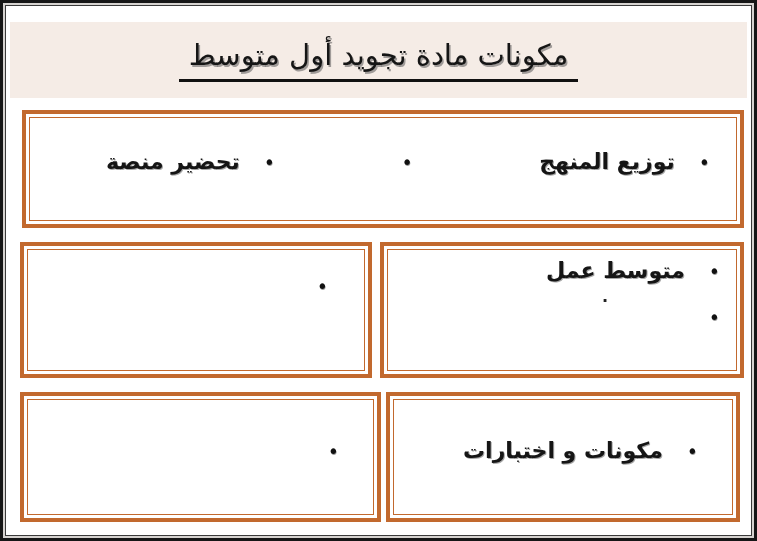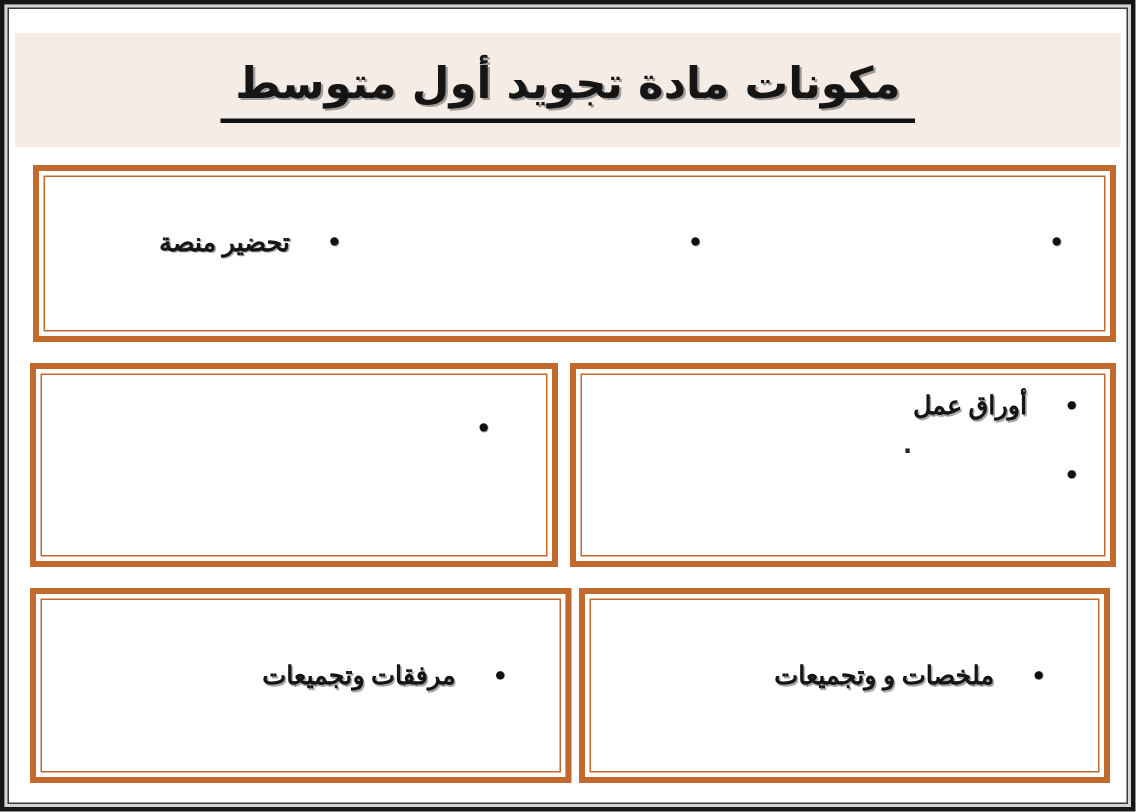--- a/index.html
+++ b/index.html
@@ -17,21 +17,21 @@
     overflow:hidden;
   }
 
   .title-band {
     position:absolute; left:7px; top:19px; width:737px; height:76px;
     background:var(--title-bg,#f5ece6);
     display:flex; align-items:center; justify-content:center;
   }
   .title-text {
     display:inline-block;
-    font-size:29px; font-weight:bold; color:var(--ink,#151515);
+    font-size:29px; font-weight:normal; color:var(--ink,#151515);
     text-shadow:1.5px 1.5px 0 rgba(90,90,90,.55);
     border-bottom:3px solid #111;
     padding:0 10px 7px 10px;
     white-space:nowrap;
   }
 
   .box {
     position:absolute;
     background:#fff;
     border:4px solid var(--box-border,#c2692e);
@@ -55,77 +55,76 @@
   .box-bot-right  { left:383px; top:389px; width:354px; height:130px;
                     align-items:center; justify-content:flex-start;
                     padding:0 38px 12px 0; }
 
   .bullet-item { display:flex; align-items:center; gap:24px; }
   .bullet-glyph {
     font-size:19px; line-height:19px; color:#111;
     text-shadow:.5px .5px 0 rgba(0,0,0,.4);
   }
   .item-label {
-    font-size:17px; font-weight:bold; color:var(--ink,#151515);
+    font-size:22px; font-weight:bold; color:var(--ink,#151515);
     line-height:34px; white-space:nowrap;
     text-shadow:1px 1px 0 rgba(60,60,60,.45);
-    font-family:Liberation Serif, serif;
   }
   .box-mid-right .bullet-item { margin-bottom:2px; }
   .sep-dot {
     font-size:16px; font-weight:bold; line-height:10px;
     color:#222; margin:2px 112px 6px 0;
   }
 </style>
 </head>
 <body>
 
 <div class="stage" style="--box-border: #c2692e; --title-bg: #f5ece6; --ink: #151515; --frame-outer: #161616; --frame-inner: #d6d3d0; --bg: #ffffff;">
 
   <div class="title-band">
     <span class="title-text">مكونات مادة تجويد أول متوسط</span>
   </div>
 
   <div class="box box-top">
     <div class="bullet-item">
       <span class="bullet-glyph">•</span>
+      <span class="item-label">توزيع المنهج</span>
     </div>
     <div class="bullet-item">
       <span class="bullet-glyph">•</span>
     </div>
     <div class="bullet-item">
       <span class="bullet-glyph">•</span>
       <span class="item-label">تحضير منصة</span>
     </div>
   </div>
 
   <div class="box box-mid-right">
     <div class="bullet-item">
       <span class="bullet-glyph">•</span>
-      <span class="item-label">أوراق عمل</span>
+      <span class="item-label">متوسط عمل</span>
     </div>
     <span class="sep-dot">.</span>
     <div class="bullet-item">
       <span class="bullet-glyph">•</span>
     </div>
   </div>
 
   <div class="box box-mid-left">
     <div class="bullet-item">
       <span class="bullet-glyph">•</span>
     </div>
   </div>
 
   <div class="box box-bot-right">
     <div class="bullet-item">
       <span class="bullet-glyph">•</span>
-      <span class="item-label">ملخصات و وتجميعات</span>
+      <span class="item-label">مكونات و اختبارات</span>
     </div>
   </div>
 
   <div class="box box-bot-left">
     <div class="bullet-item">
       <span class="bullet-glyph">•</span>
-      <span class="item-label">مرفقات وتجميعات</span>
     </div>
   </div>
 
 </div>
 
 </body></html>

